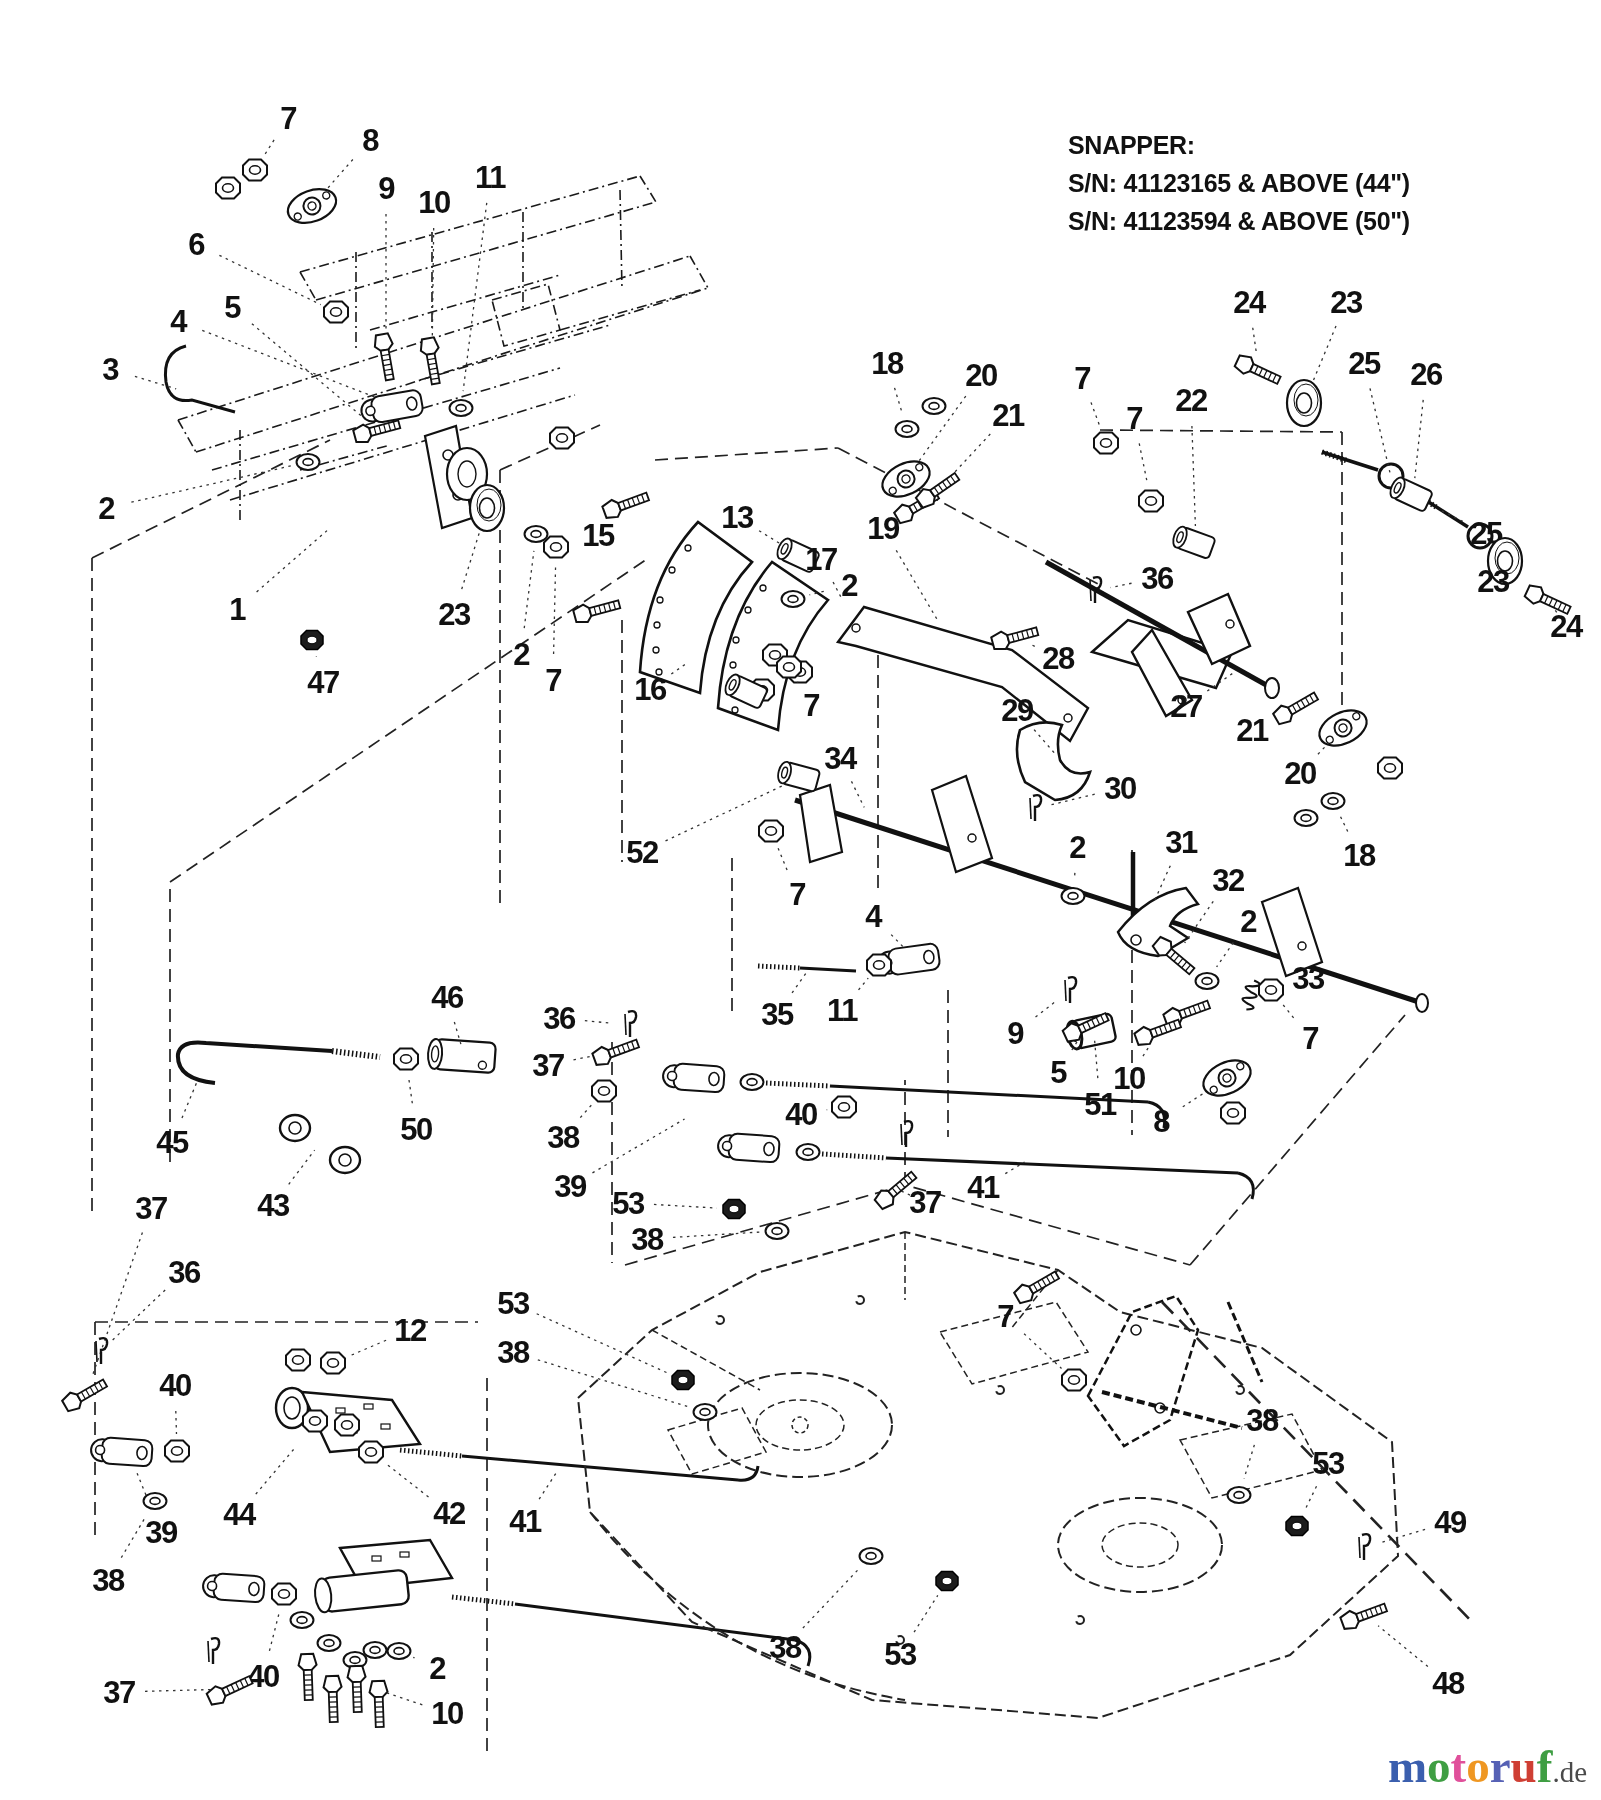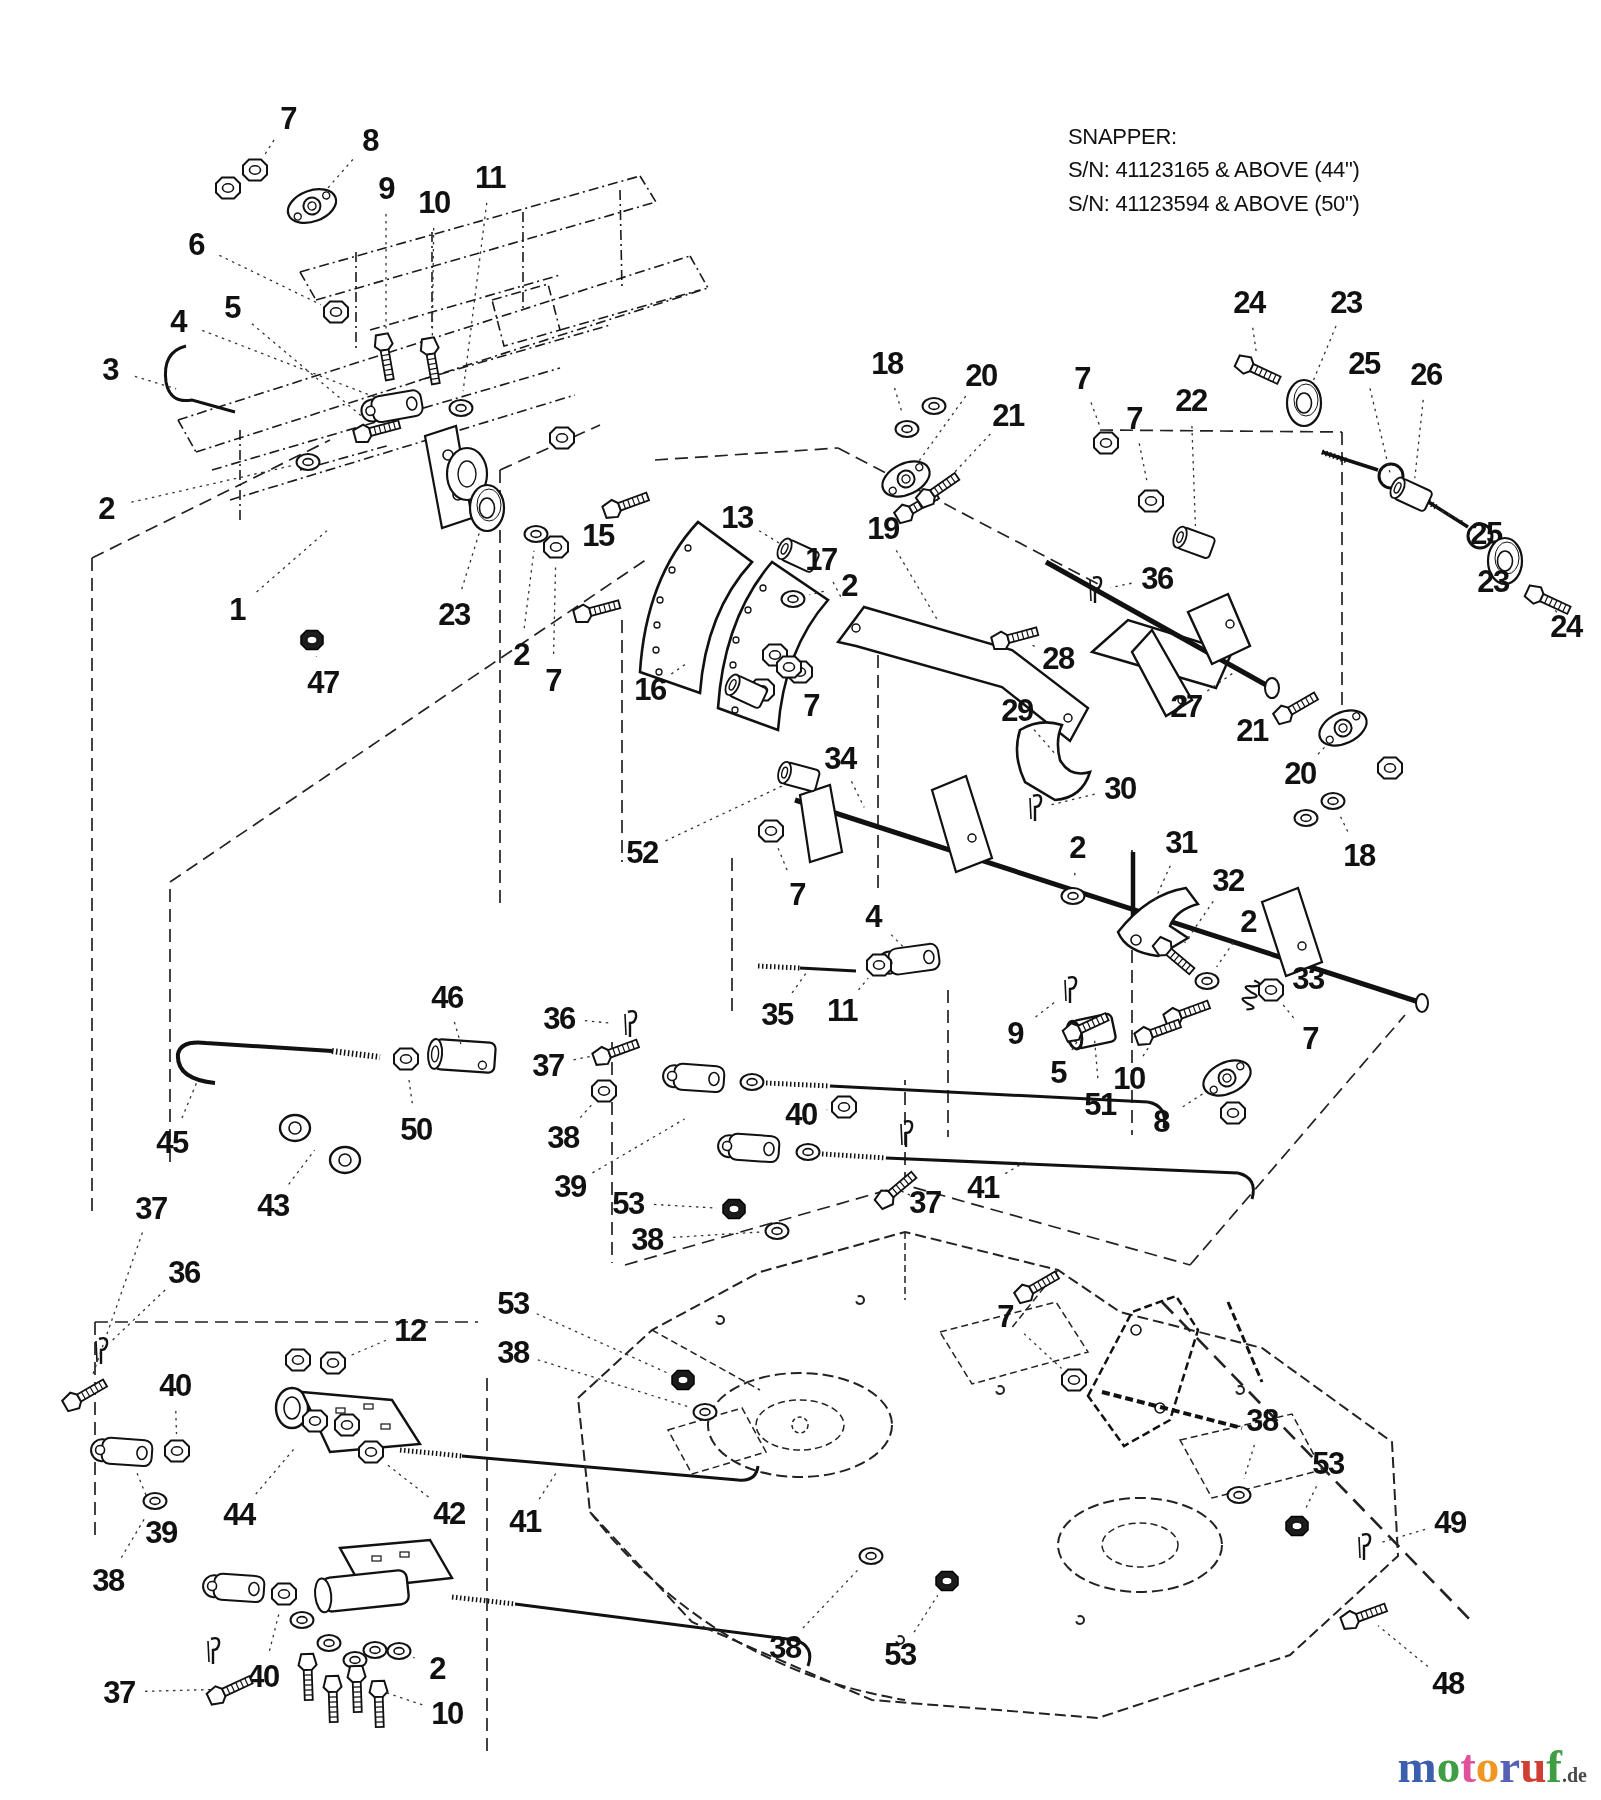--- a/index.html
+++ b/index.html
@@ -1,27 +1,27 @@
 <!DOCTYPE html>
 <html><head>
 <meta charset="utf-8">
 <style>
   html,body{margin:0;padding:0}
   body{width:1601px;height:1800px;position:relative;background:#fff;
        font-family:"Liberation Sans",sans-serif;overflow:hidden;color:#111}
-  .hdr{position:absolute;left:1068px;top:120px;font-size:22px;font-weight:normal;
+  .hdr{position:absolute;left:1068px;top:126px;font-size:25px;font-weight:bold;
        line-height:1.52;letter-spacing:-0.3px;white-space:nowrap}
   .hdr div{white-space:nowrap}
   #diagram{position:absolute;left:0;top:0}
   text.callout{font-family:"Liberation Sans",sans-serif;font-weight:bold;
        font-size:31px;letter-spacing:-1.5px;fill:#111}
   line.leader{stroke:#333;stroke-width:1.3;stroke-dasharray:2.5 4.5;fill:none}
   .logo{position:absolute;right:14px;bottom:10px;
         font-family:"Liberation Serif",serif;font-weight:bold;font-size:47px;line-height:1}
-  .logo .de{font-size:20px;font-weight:bold}
+  .logo .de{font-size:29px;font-weight:normal}
 </style>
 </head>
 <body>
 
 <svg id="diagram" width="1601" height="1800" viewBox="0 0 1601 1800">
   <defs>
     <g id="g-nut">
       <path d="M-12,-4.5 L-6,-10.5 L6,-10.5 L12,-4.5 L12,4.5 L6,10.5 L-6,10.5 L-12,4.5 Z" fill="#fff" stroke="#111" stroke-width="2"></path>
       <ellipse rx="5.5" ry="4.2" fill="#fff" stroke="#111" stroke-width="1.6"></ellipse>
     </g>

